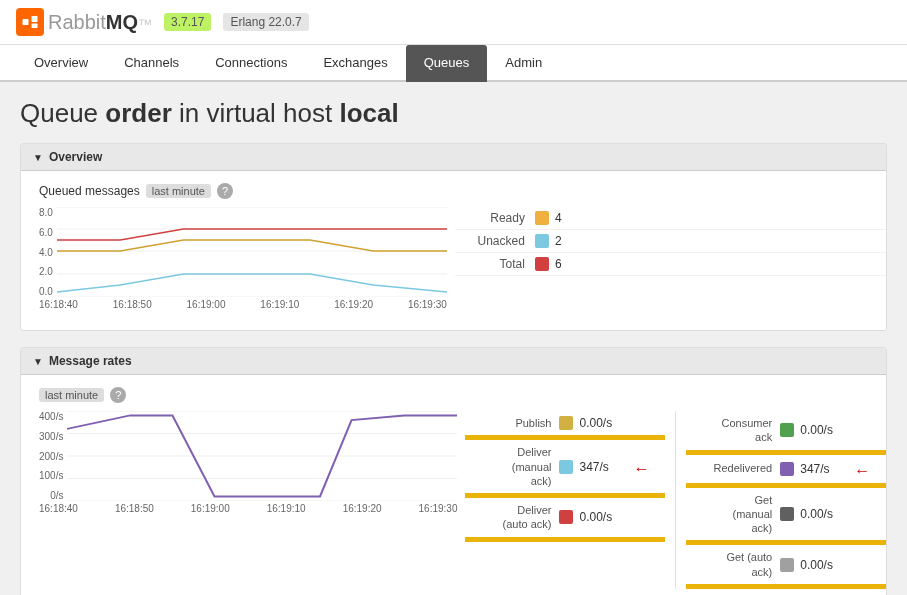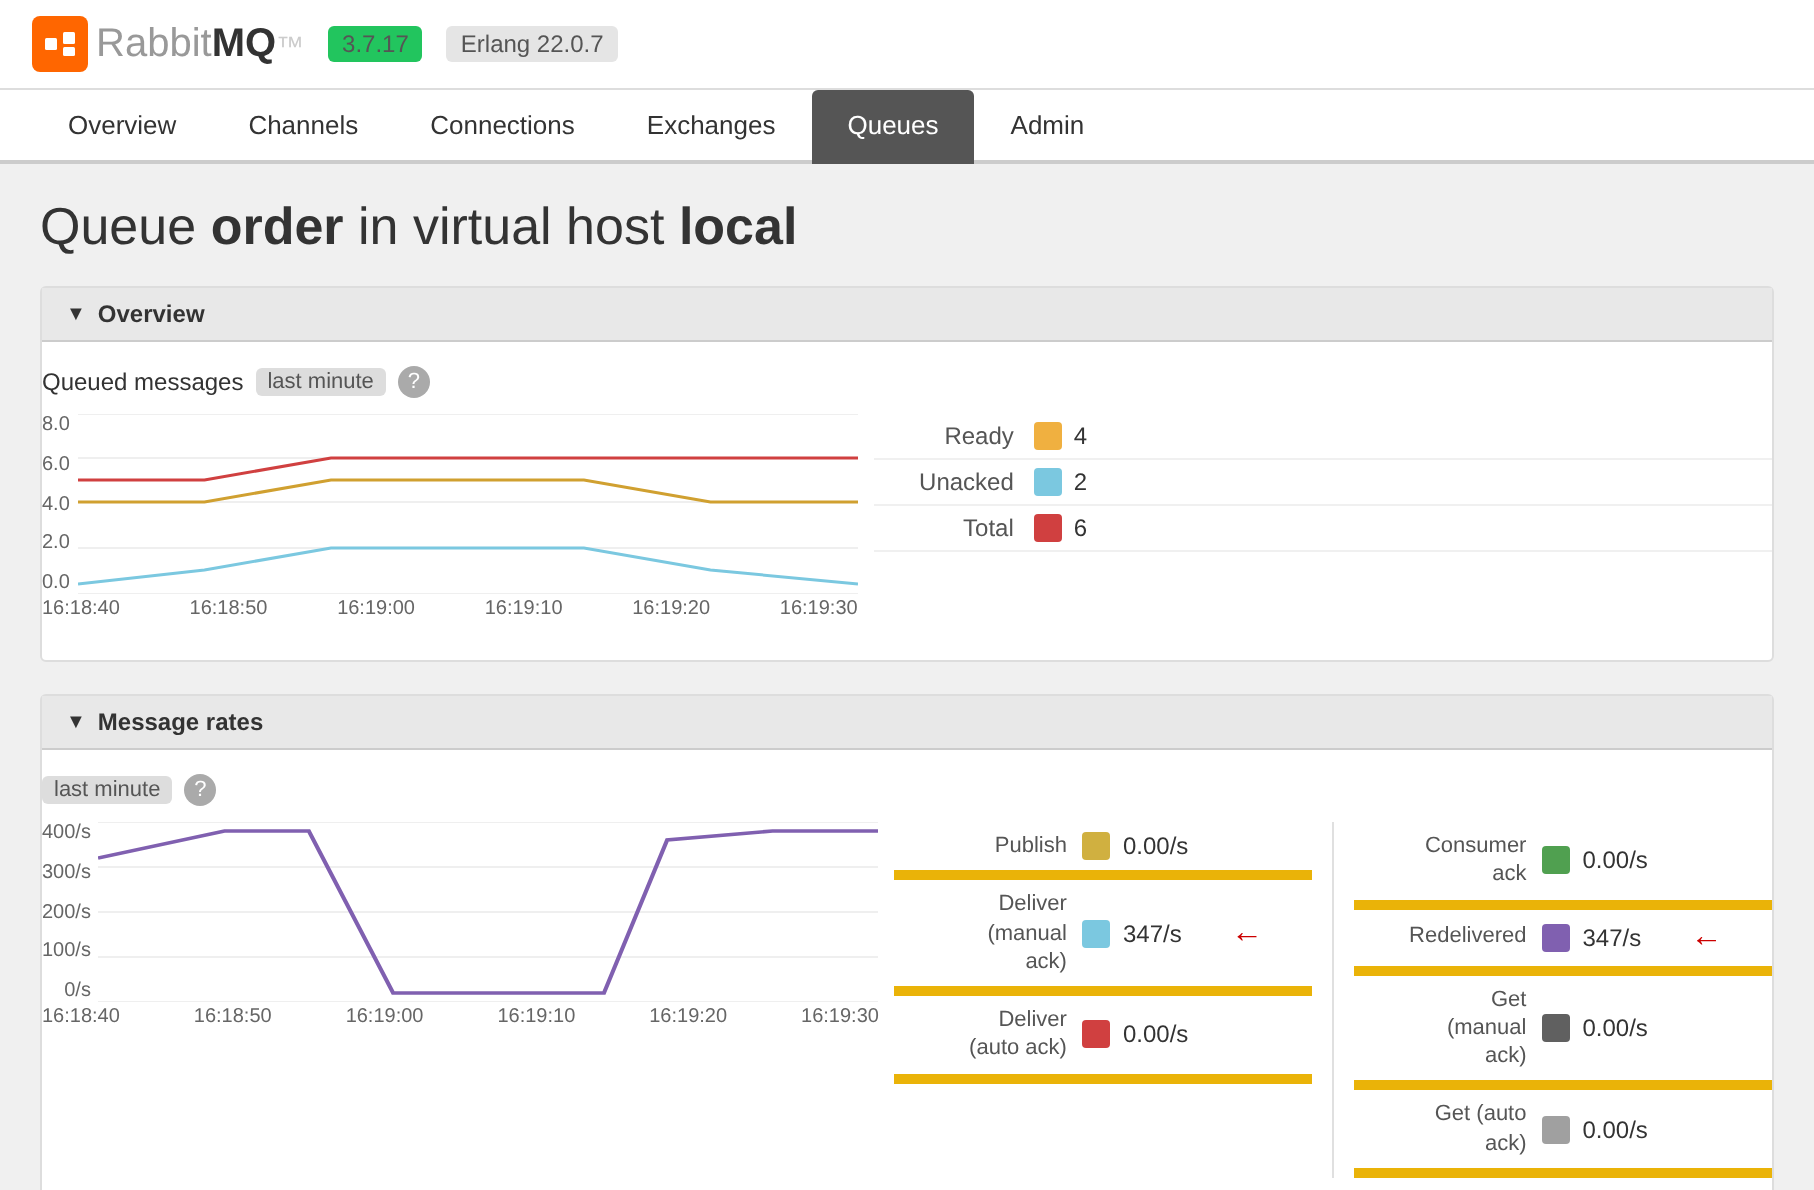--- a/index.html
+++ b/index.html
@@ -5,37 +5,37 @@
     * { box-sizing: border-box; margin: 0; padding: 0; }
     body { font-family: Arial, Helvetica, sans-serif; font-size: 13px; background: #f0f0f0; color: #333; }
 
     
     .header { background: #fff; border-bottom: 1px solid #ddd; padding: 8px 16px; display: flex; align-items: center; gap: 12px; }
     .logo { display: flex; align-items: center; gap: 4px; text-align: center; }
     .logo-icon { width: 28px; height: 28px; background: #f60; border-radius: 4px; display: flex; align-items: center; justify-content: center; }
     .logo-icon svg { width: 18px; height: 18px; fill: white; }
     .logo-text { font-size: 20px; font-weight: bold; color: #333; }
     .logo-text span { color: #999; font-weight: normal; }
-    .version-badge { background: #22c55e; border-radius: 3px; padding: 2px 7px; font-size: 12px; color: #555; }
+    .version-badge { background: #bef264; border-radius: 3px; padding: 2px 7px; font-size: 12px; color: #555; }
     .erlang-badge { background: #e5e5e5; border-radius: 3px; padding: 2px 7px; font-size: 12px; color: #555; }
 
     
     .nav { background: #fff; border-bottom: 2px solid #ccc; display: flex; padding: 0 16px; }
     .nav-item { padding: 10px 18px; cursor: pointer; font-size: 13px; color: #333; text-decoration: none; border-bottom: 2px solid transparent; margin-bottom: -2px; }
     .nav-item.active { background: #555; color: #fff; border-radius: 3px 3px 0 0; }
 
     
     .content { padding: 16px 20px; }
     .page-title { font-size: 26px; font-weight: normal; margin-bottom: 14px; color: #333; }
     .page-title strong { font-weight: bold; }
 
     
     .section { background: #fff; border: 1px solid #ddd; border-radius: 3px; margin-bottom: 16px; }
     .section-header { background: #e8e8e8; padding: 6px 12px; font-weight: bold; font-size: 12px; display: flex; align-items: center; gap: 6px; cursor: pointer; border-bottom: 1px solid #ccc; }
-    .section-body { padding: 12px 0; }
+    .section-body { padding: 12px 0; margin-left: 18px; }
 
     
     .subsection-label { font-size: 12px; color: #333; margin-bottom: 8px; display: flex; align-items: center; gap: 6px; }
     .badge { background: #ddd; border-radius: 3px; padding: 1px 6px; font-size: 11px; color: #555; }
     .help-badge { background: #aaa; border-radius: 50%; width: 16px; height: 16px; display: inline-flex; align-items: center; justify-content: center; color: #fff; font-size: 11px; cursor: pointer; }
 
     
     .metrics-row { display: flex; gap: 8px; align-items: flex-start; margin-bottom: 8px; }
     .chart-area { flex: 0 0 390px; }
     .chart-svg-wrap { width: 390px; height: 90px; border: none; }

